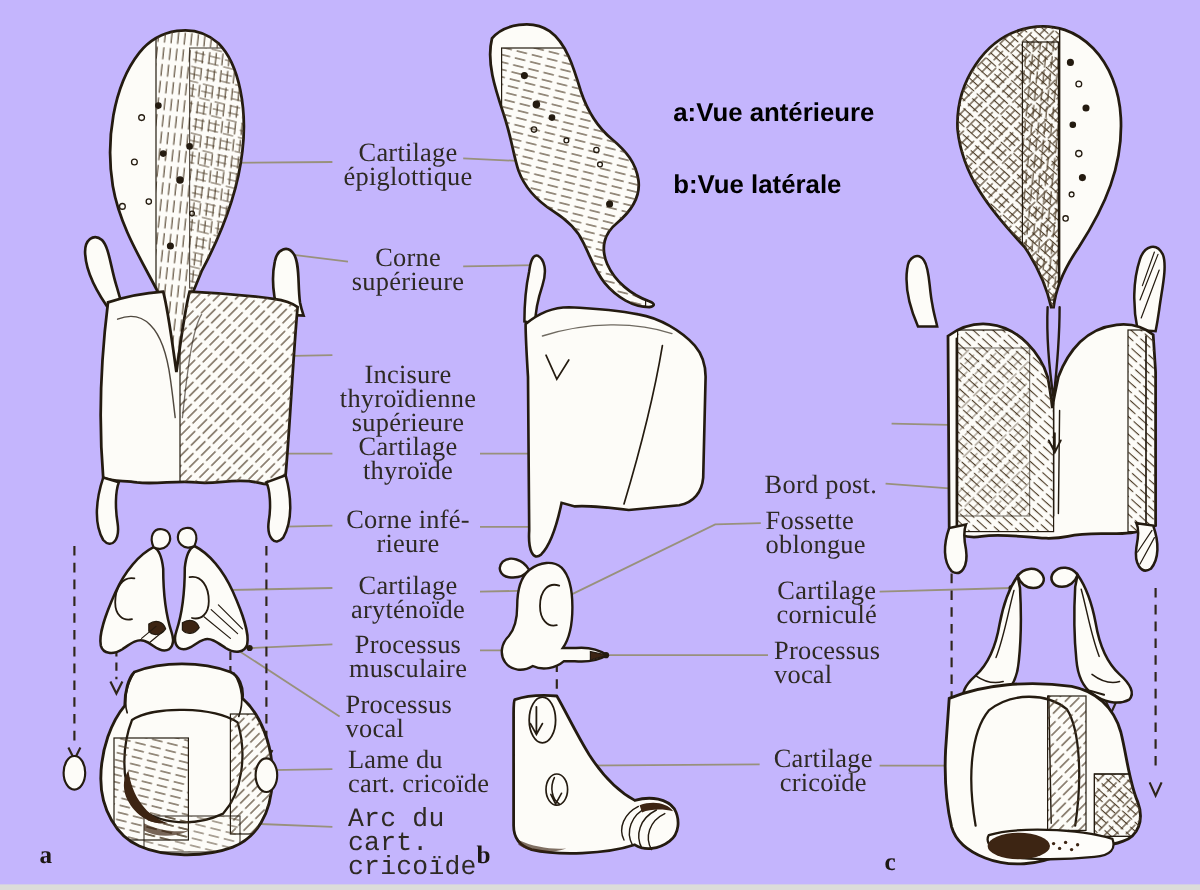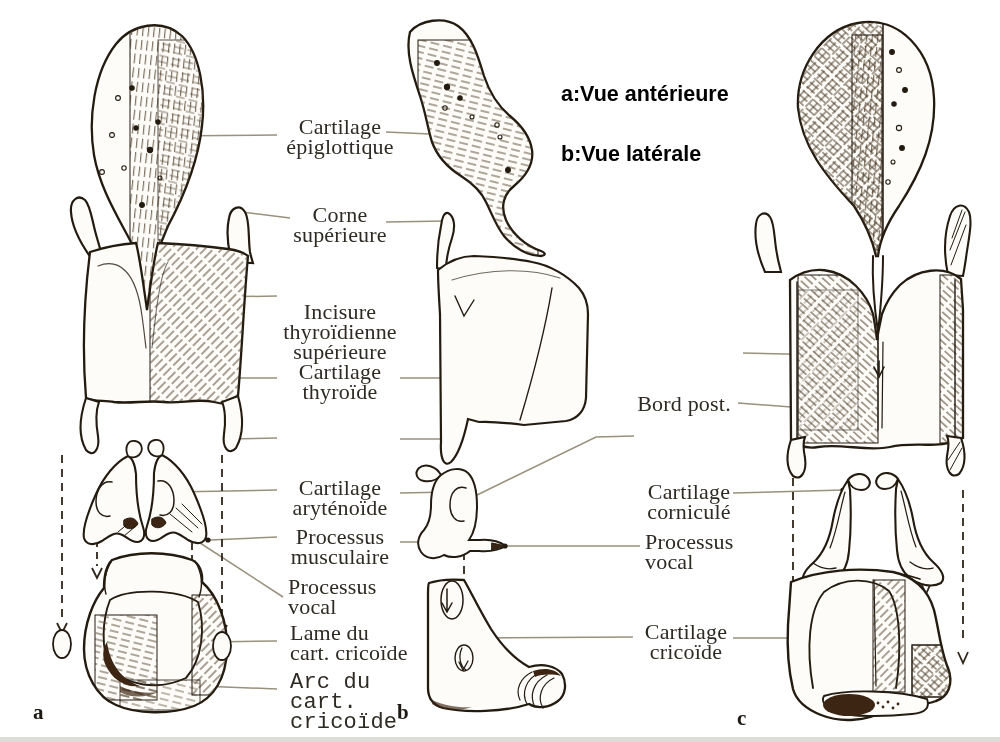--- a/index.html
+++ b/index.html
@@ -1,18 +1,18 @@
 <!DOCTYPE html>
 <html><head>
 <meta charset="utf-8">
 <style>
   html,body{margin:0;padding:0;background:#e9e9e7;}
   #stage{
     position:relative;width:1000px;height:742px;margin:0 auto;
-    background:#ffffff;overflow:hidden;
+    background:#c4b5fd;overflow:hidden;
     font-family:"Liberation Serif","DejaVu Serif",serif;
   }
   #artwork{position:absolute;left:0;top:0;}
   .anat-label{
     position:absolute;
     color:#2e2a24;
     font-size:22px;line-height:20px;
     white-space:pre-line;
     letter-spacing:.2px;
   }
@@ -314,32 +314,36 @@
 
 <div class="anat-label c" style="left:278px;top:117px;width:124px;">Cartilage
 épiglottique</div>
 <div class="anat-label c" style="left:278px;top:205px;width:124px;">Corne
 supérieure</div>
 <div class="anat-label c" style="left:278px;top:302px;width:124px;">Incisure
 thyroïdienne
 supérieure</div>
 <div class="anat-label c" style="left:278px;top:362px;width:124px;">Cartilage
 thyroïde</div>
+<div class="anat-label c" style="left:278px;top:423px;width:124px;">Corne infé-
+rieure</div>
 <div class="anat-label c" style="left:278px;top:478px;width:124px;">Cartilage
 aryténoïde</div>
 <div class="anat-label c" style="left:278px;top:527px;width:124px;">Processus
 musculaire</div>
 <div class="anat-label l" style="left:288px;top:577px;width:124px;">Processus
 vocal</div>
 <div class="anat-label l" style="left:290px;top:623px;width:124px;">Lame du
 cart. cricoïde</div>
 <div class="anat-label l" style="left:290px;top:673px;width:124px;font-family:Liberation Mono, monospace;">Arc du
 cart. cricoïde</div>
 
 <div class="anat-label c" style="left:623px;top:394px;width:122px;">Bord post.</div>
+<div class="anat-label l" style="left:638px;top:424px;width:110px;">Fossette
+oblongue</div>
 <div class="anat-label c" style="left:628px;top:482px;width:122px;">Cartilage
 corniculé</div>
 <div class="anat-label l" style="left:645px;top:532px;width:110px;">Processus
 vocal</div>
 <div class="anat-label c" style="left:625px;top:622px;width:122px;">Cartilage
 cricoïde</div>
 
 <div class="fig-letter" style="left:33px;top:700px;">a</div>
 <div class="fig-letter" style="left:397px;top:700px;">b</div>
 <div class="fig-letter" style="left:737px;top:706px;">c</div>

